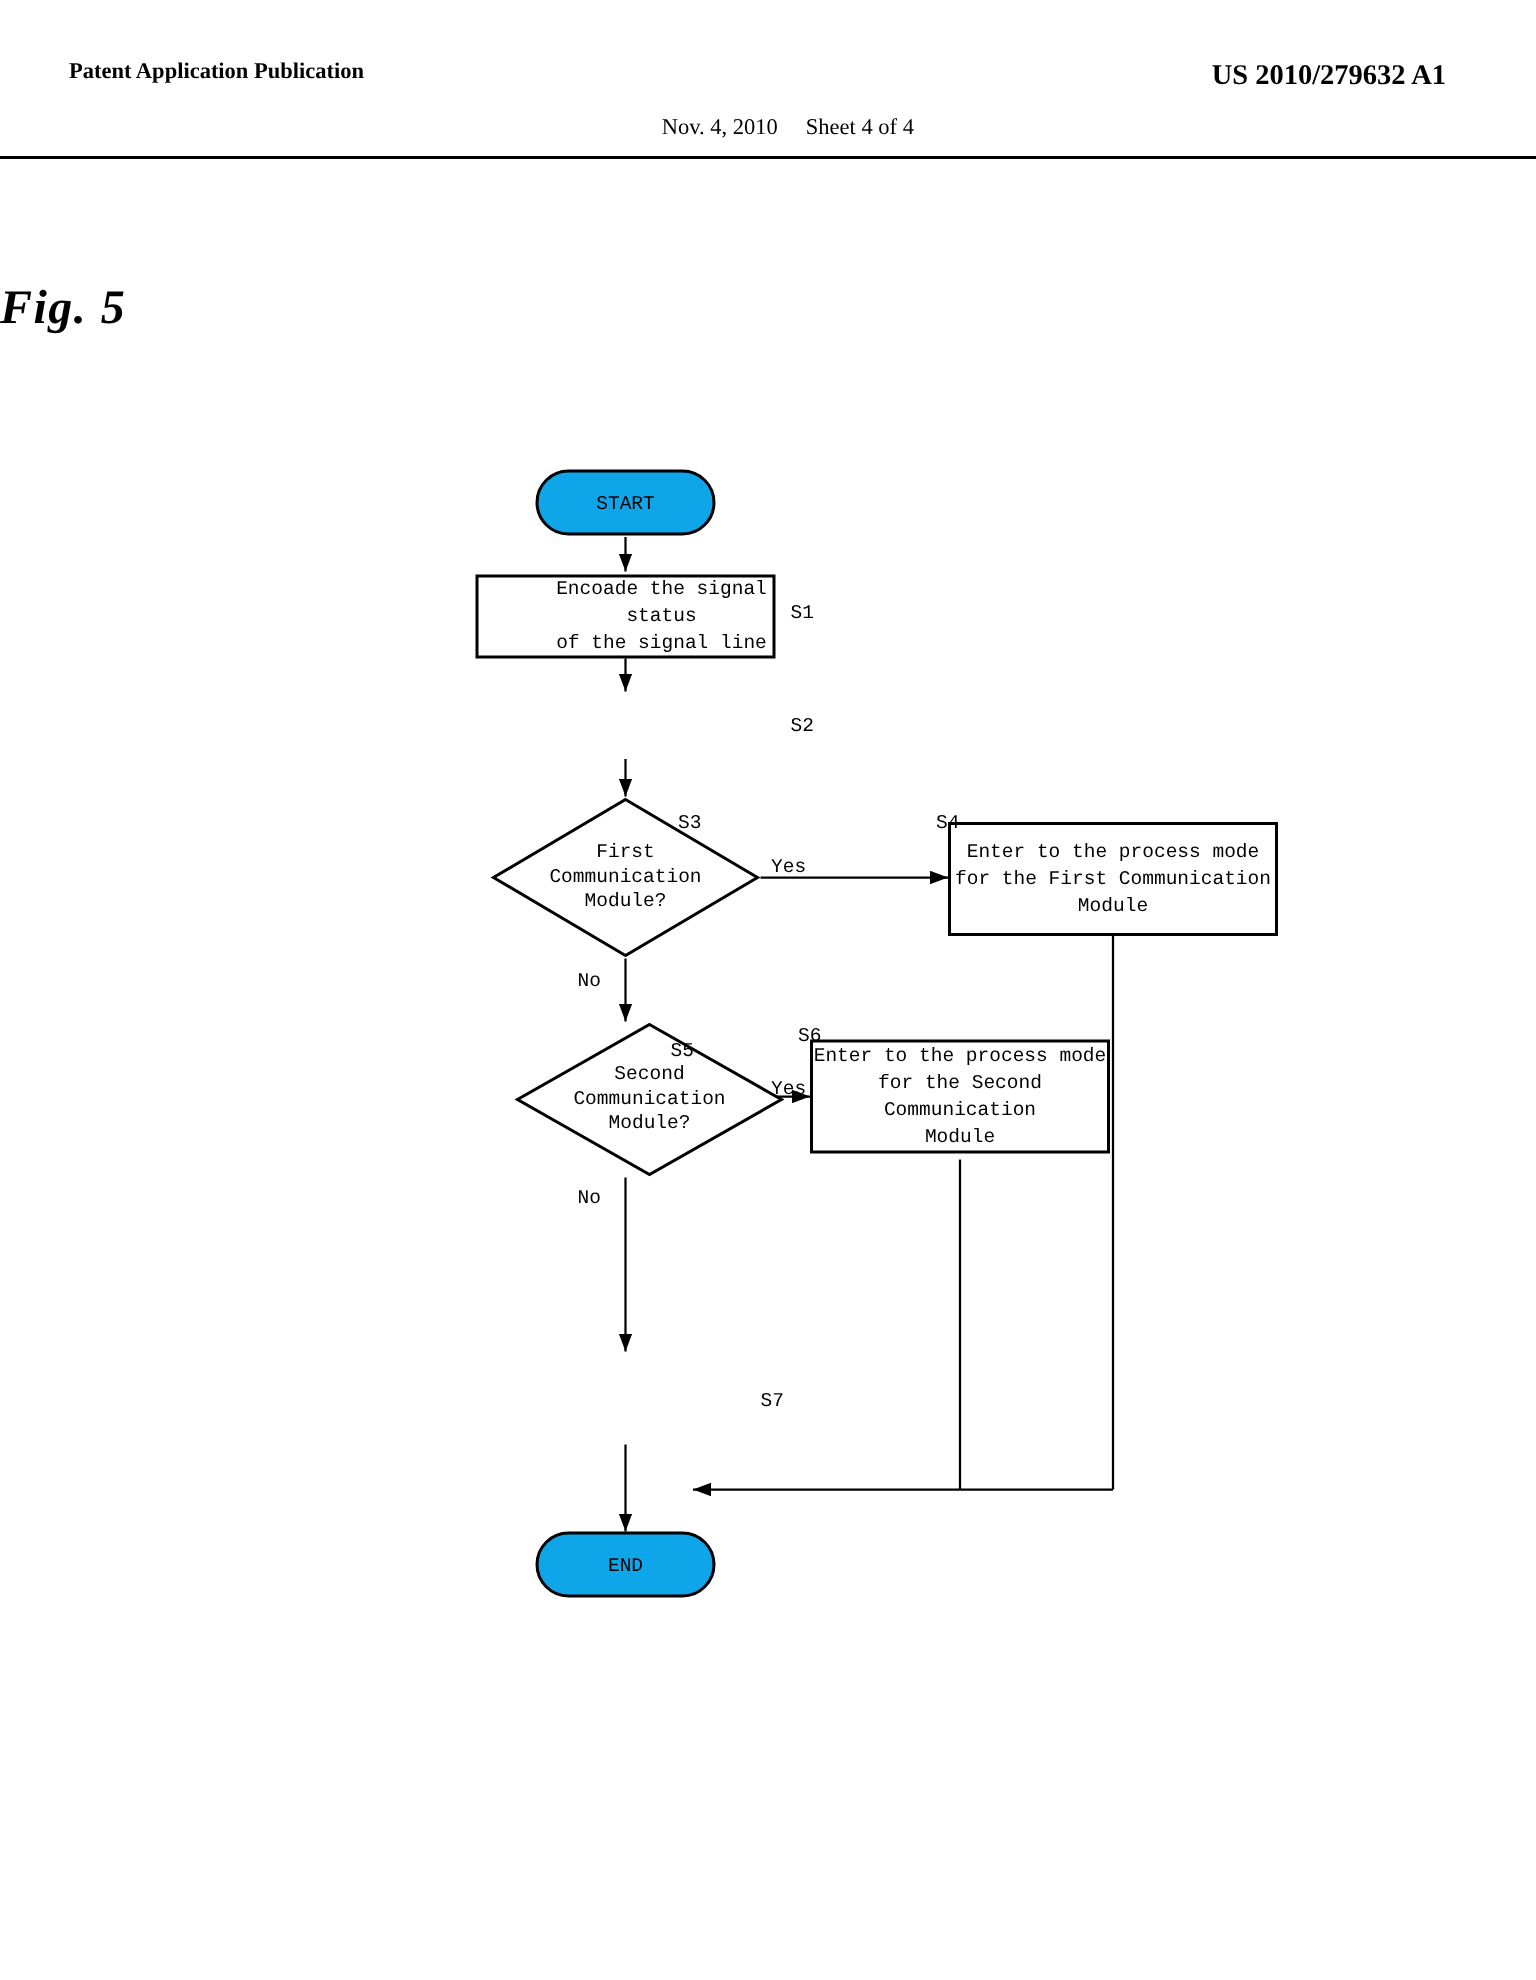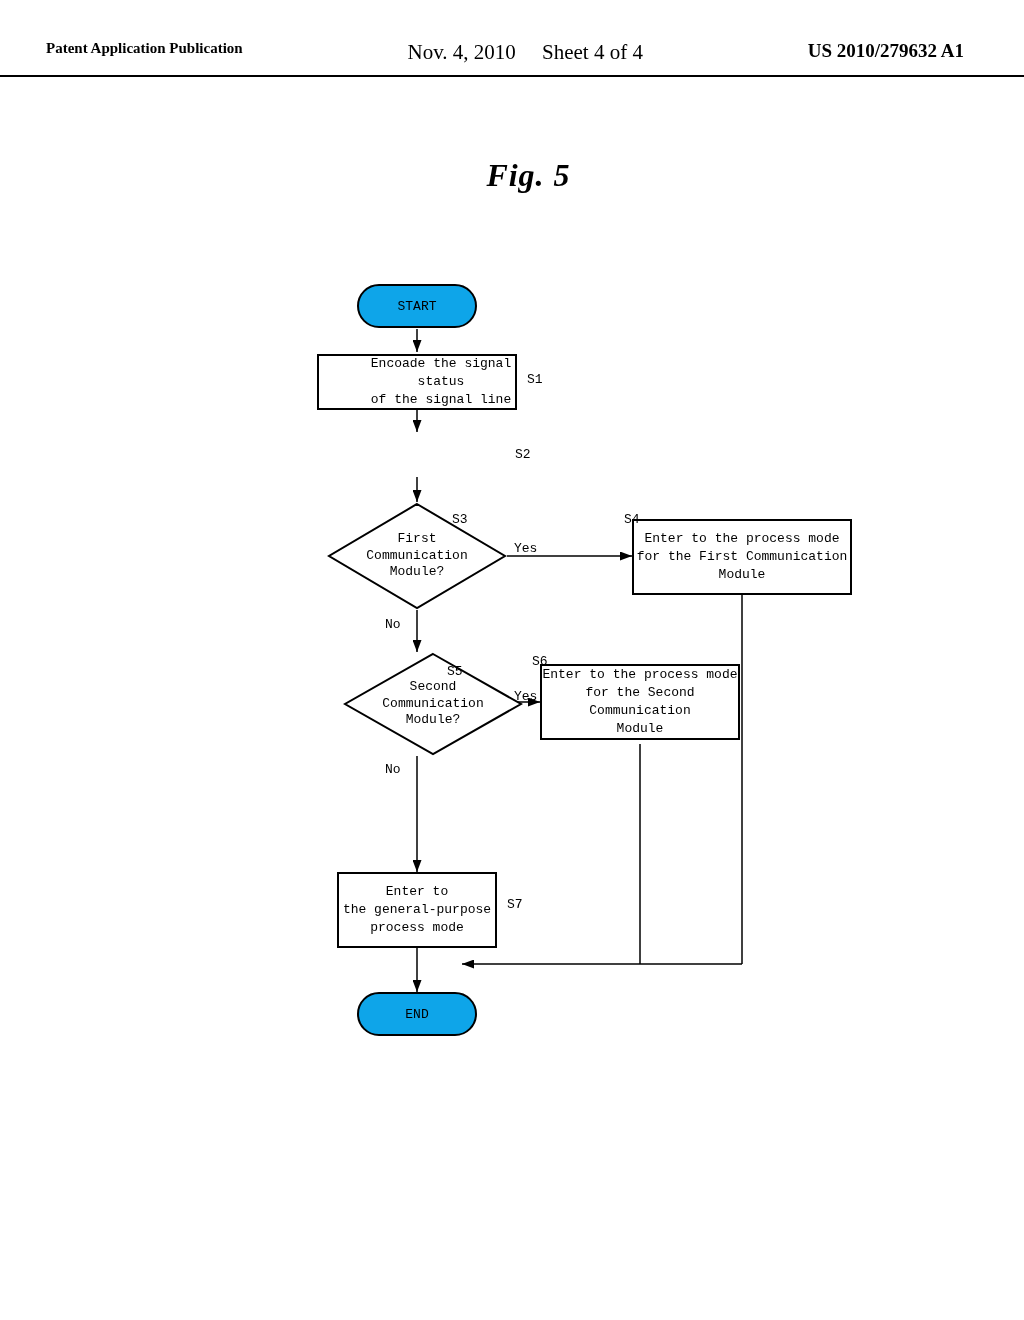--- a/index.html
+++ b/index.html
@@ -19,37 +19,37 @@
       align-items: flex-start;
       padding: 40px 60px 0 46px;
       border-bottom: 2px solid #000;
       padding-bottom: 10px;
     }
     .header-left {
       font-size: 15px;
       font-weight: bold;
     }
     .header-center {
-      font-size: 21px;
-      text-align: center;
+      font-size: 15px;
+      text-align: center;
+      margin-top: 37px;
     }
     .header-right {
       font-size: 19px;
       font-weight: bold;
     }
 
     
     .fig-title {
-      text-align: center;
+      text-align: left;
       margin-top: 80px;
       font-size: 32px;
       font-style: italic;
       font-weight: bold;
       letter-spacing: 1px;
-      margin-left: 33px;
     }
 
     
     .flowchart {
       position: relative;
       margin: 40px auto 0 auto;
       width: 720px;
       height: 900px;
     }
 
@@ -172,21 +172,21 @@
   </div>
 
   <div class="fc-elem process" style="width:200px;height:56px;left:165px;top:120px;padding-left:48px;">
     <span style="white-space:pre-line;line-height:1.4;">Encoade the signal status
 of the signal line</span>
   </div>
 
   <div class="step-label" style="left:375px;top:138px;">S1</div>
 
 
-  <div class="step-label" style="left:363px;top:213px;">S2</div>
+  <div class="step-label" style="left:375px;top:213px;">S2</div>
 
   <div class="diamond-wrap" style="left:175px;top:268px;width:180px;height:108px;">
     <div class="diamond" style="width:180px;height:108px;">
       <svg width="180" height="108" viewBox="0 0 180 108" xmlns="http://www.w3.org/2000/svg">
         <polygon points="90,2 178,54 90,106 2,54" fill="white" stroke="black" stroke-width="2"></polygon>
       </svg>
       <div class="diamond-text" style="white-space:pre-line;line-height:1.3;">First
 Communication
 Module?</div>
     </div>
@@ -224,25 +224,20 @@
   <div class="step-label" style="left:233px;top:528px;">No</div>
 
   <div class="fc-elem process" style="width:200px;height:76px;left:388px;top:430px;">
     <span style="white-space:pre-line;line-height:1.4;">Enter to the process mode
 for the Second Communication
 Module</span>
   </div>
 
   <div class="step-label" style="left:380px;top:420px;text-align:right;">S6</div>
 
-  <div class="fc-elem process" style="width:160px;height:76px;left:185px;top:638px;">
-    <span style="white-space:pre-line;line-height:1.4;">Enter to
-the general-purpose
-process mode</span>
-  </div>
 
   <div class="step-label" style="left:355px;top:663px;">S7</div>
 
   <div class="fc-elem terminal" style="width:120px;height:44px;left:205px;top:758px;">
     <span>END</span>
   </div>
 
 </div>
 
 </body></html>

